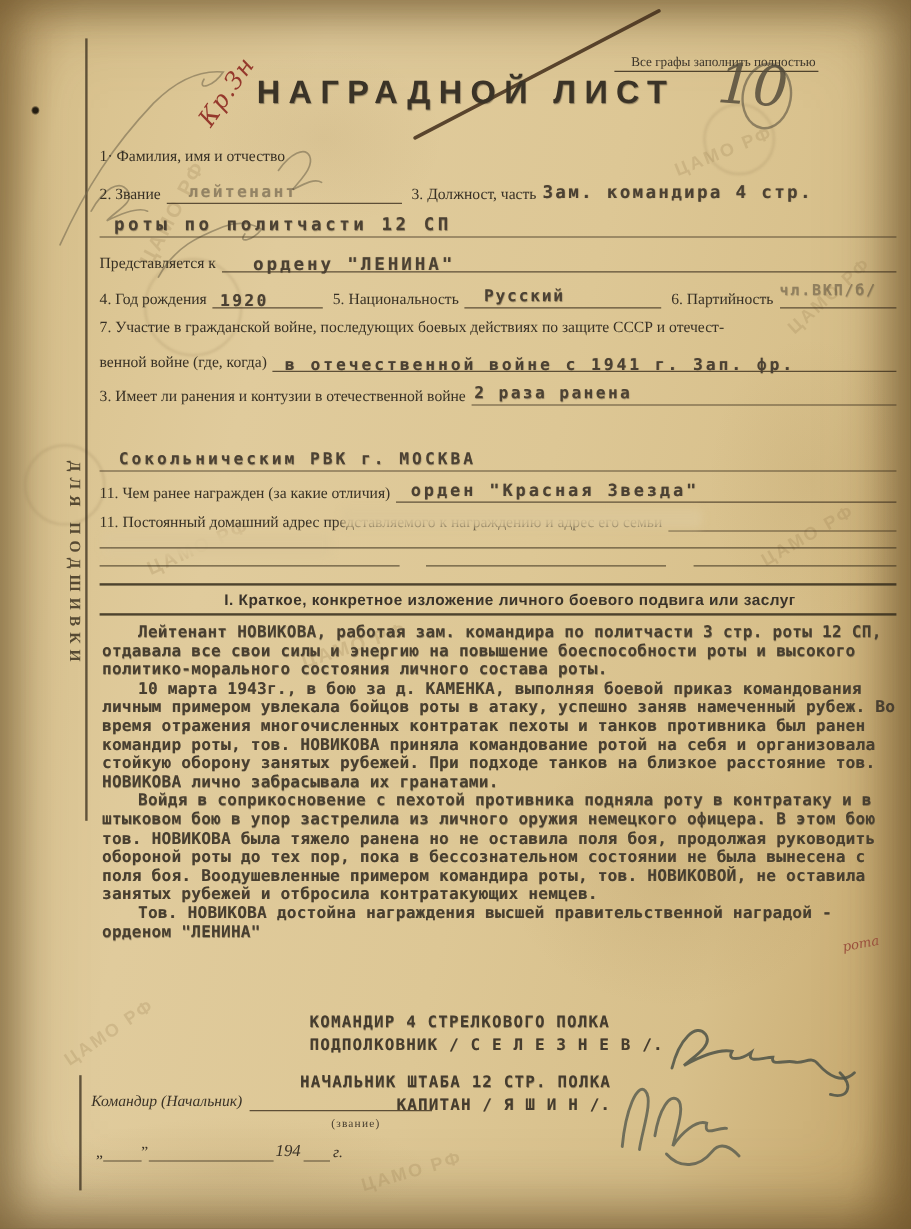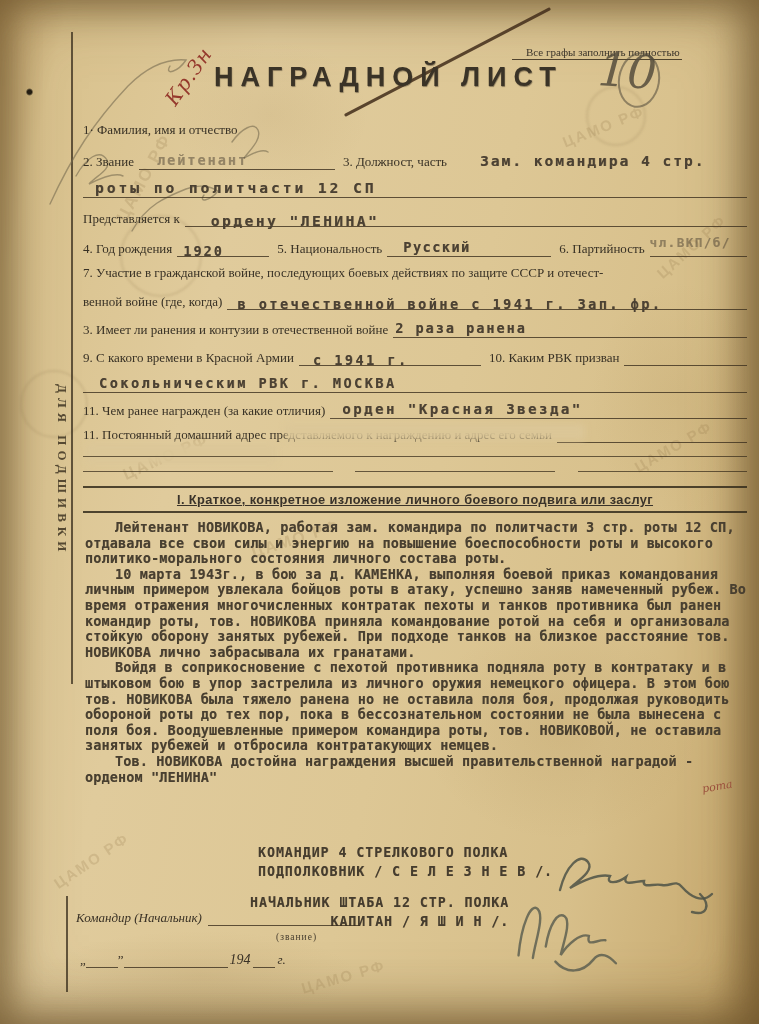--- a/index.html
+++ b/index.html
@@ -99,21 +99,21 @@
   <div class="r" style="top:122px;">
     <span class="lb">1· Фамилия, имя и отчество</span>
   </div>
 
   <div class="r" style="top:151px;">
     <span class="lb">2. Звание</span>
     <span class="fillw" style="width:178px;padding-left:18px;">
       <span class="tv fade" style="letter-spacing:2px;">лейтенант</span>
     </span>
     <span class="lb" style="padding-left:8px;">3. Должност, часть</span>
-    <span class="fill" style="border-bottom:none;margin-left:28px;">
+    <span class="fill" style="border-bottom:none;">
       <span class="tv" style="font-size:14.5px;letter-spacing:2px;">Зам. командира 4 стр.</span>
     </span>
   </div>
 
   <div class="r" style="top:179px;">
     <span class="fill" style="padding-left:12px;">
       <span class="tv" style="font-size:14.5px;letter-spacing:3px;">роты по политчасти 12 СП</span>
     </span>
   </div>
 
@@ -150,28 +150,20 @@
     </span>
   </div>
 
   <div class="r" style="top:319px;">
     <span class="lb">3. Имеет ли ранения и контузии в отечественной войне</span>
     <span class="fill" style="padding-left:2px;">
       <span class="tv" style="letter-spacing:2px;">2 раза ранена</span>
     </span>
   </div>
 
-  <div class="r" style="top:347px;">
-    <span class="lb">9. С какого времени в Красной Армии</span>
-    <span class="fillw" style="width:168px;padding-left:14px;">
-      <span class="tv onln" style="letter-spacing:2.5px;">с 1941 г.</span>
-    </span>
-    <span class="lb" style="padding-left:8px;">10. Каким РВК призван</span>
-    <span class="fill"></span>
-  </div>
 
   <div class="r" style="top:374px;">
     <span class="fill" style="padding-left:16px;">
       <span class="tv" style="letter-spacing:2.5px;">Сокольническим РВК г. МОСКВА</span>
     </span>
   </div>
 
   <div class="r" style="top:400px;">
     <span class="lb">11. Чем ранее награжден (за какие отличия)</span>
     <span class="fill" style="padding-left:12px;">
@@ -186,21 +178,21 @@
 
   <div class="smear" style="left:285px;top:424px;width:300px;height:16px;"></div>
   <div class="smear" style="left:86px;top:444px;width:190px;height:20px;"></div>
 
   <div class="rule" style="left:83px;top:456px;width:664px;"></div>
   <div class="rule" style="left:83px;top:471px;width:250px;"></div>
   <div class="rule" style="left:355px;top:471px;width:200px;"></div>
   <div class="rule" style="left:578px;top:471px;width:169px;"></div>
 
   <div class="bar" style="left:83px;top:486px;width:664px;"></div>
-  <div class="abs heading" style="left:83px;top:492px;width:664px;text-decoration:underline;">I. Краткое, конкретное изложение личного боевого подвига или заслуг</div>
+  <div class="abs heading" style="left:93px;top:492px;width:664px;">I. Краткое, конкретное изложение личного боевого подвига или заслуг</div>
   <div class="bar" style="left:83px;top:511px;width:664px;"></div>
 
   <div class="abs body-text" style="left:85px;top:520px;width:662px;">
     <p>Лейтенант НОВИКОВА, работая зам. командира по политчасти 3 стр. роты 12 СП, отдавала все свои силы и энергию на повышение боеспособности роты и высокого политико-морального состояния личного состава роты.</p>
     <p>10 марта 1943г., в бою за д. КАМЕНКА, выполняя боевой приказ командования личным примером увлекала бойцов роты в атаку, успешно заняв намеченный рубеж. Во время отражения многочисленных контратак пехоты и танков противника был ранен командир роты, тов. НОВИКОВА приняла командование ротой на себя и организовала стойкую оборону занятых рубежей. При подходе танков на близкое расстояние тов. НОВИКОВА лично забрасывала их гранатами.</p>
     <p>Войдя в соприкосновение с пехотой противника подняла роту в контратаку и в штыковом бою в упор застрелила из личного оружия немецкого офицера. В этом бою тов. НОВИКОВА была тяжело ранена но не оставила поля боя, продолжая руководить обороной роты до тех пор, пока в бессознательном состоянии не была вынесена с поля боя. Воодушевленные примером командира роты, тов. НОВИКОВОЙ, не оставила занятых рубежей и отбросила контратакующих немцев.</p>
     <p>Тов. НОВИКОВА достойна награждения высшей правительственной наградой - орденом "ЛЕНИНА"</p>
   </div>
 
   <div class="abs hand-red" style="left:702px;top:780px;font-size:11px;transform:rotate(-10deg);color:#9a4f3c;">рота</div>

